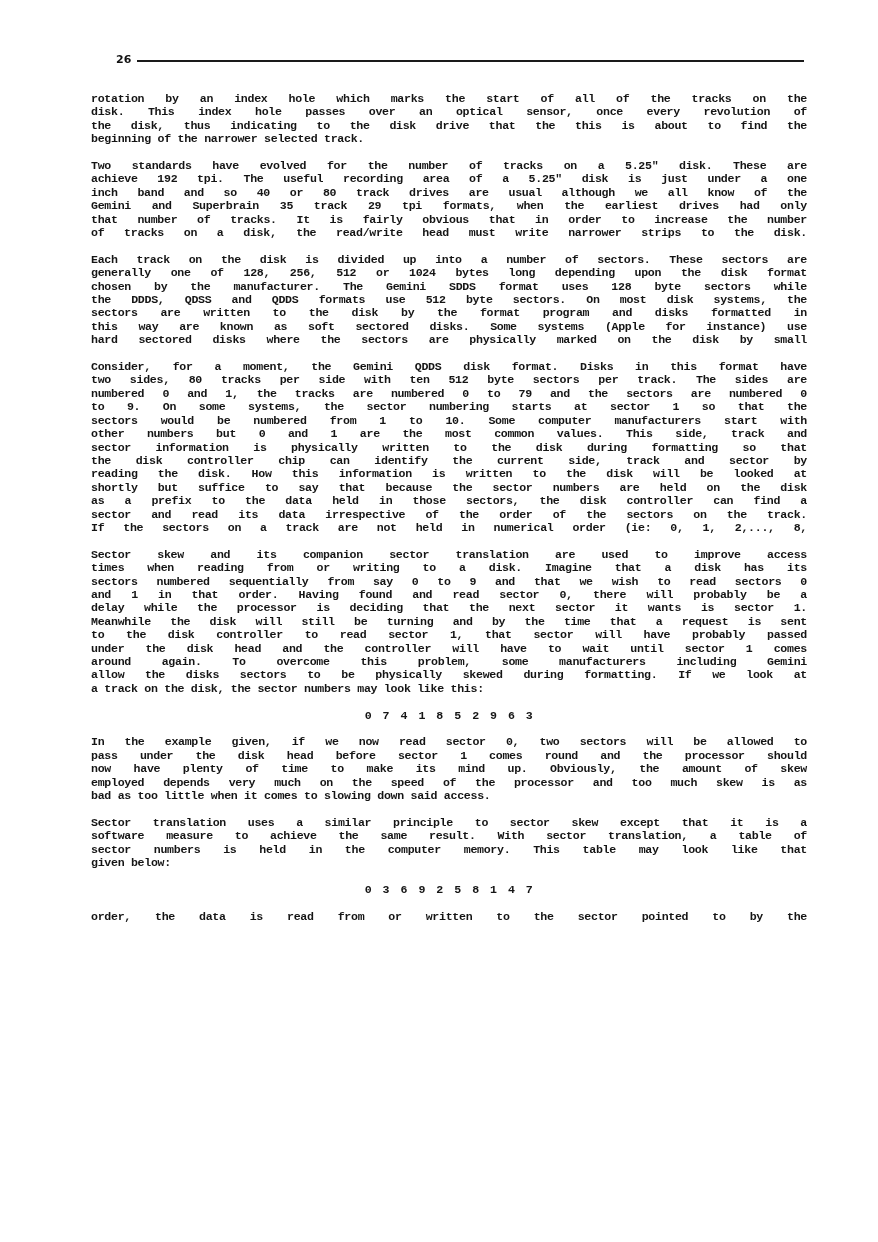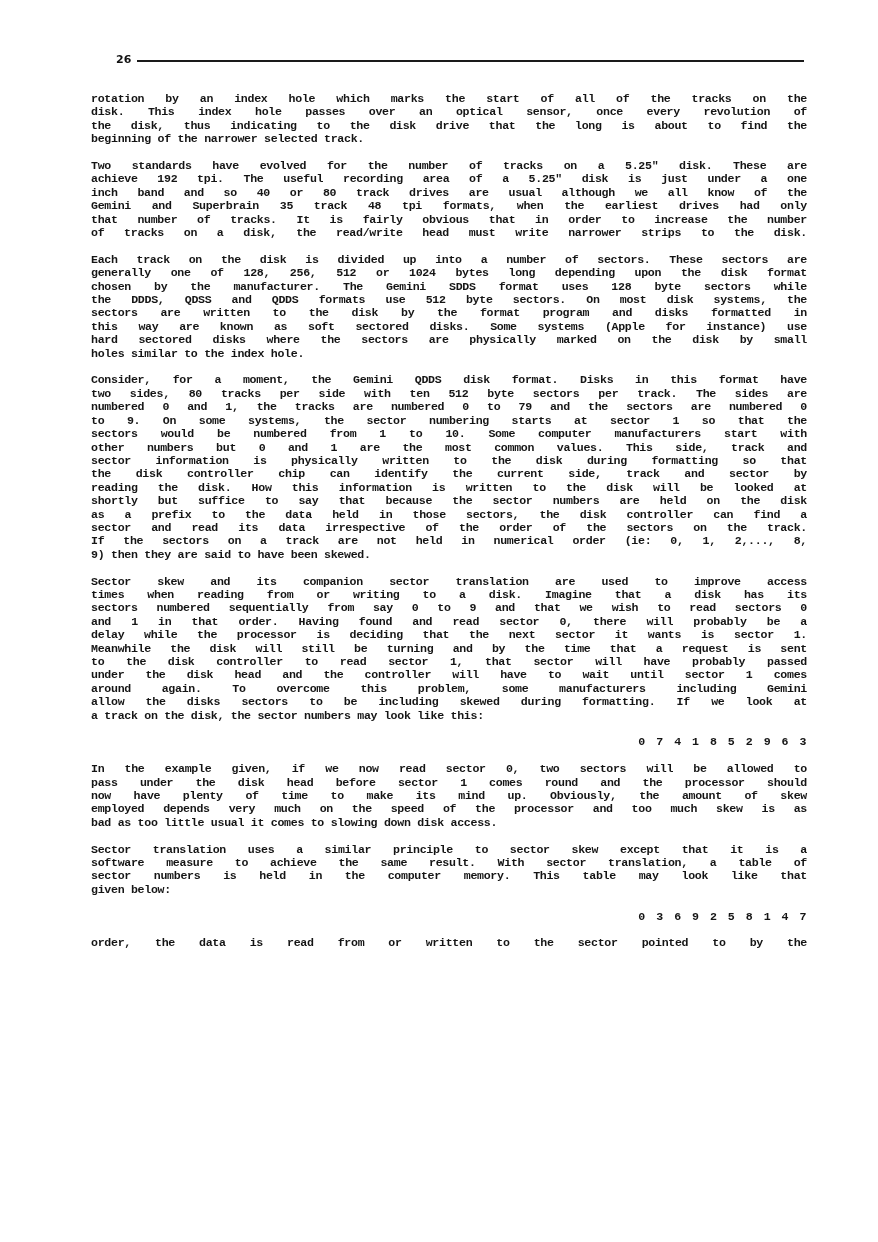--- a/index.html
+++ b/index.html
@@ -59,102 +59,100 @@
     }
     .para .ln {
       display: block;
       text-align: justify;
       text-align-last: justify;
     }
     .para .ln.last {
       text-align-last: left;
     }
     .seq {
-      text-align: right;
+      text-align: center;
       margin: 0 0 13.4px 0;
       word-spacing: 3px;
       letter-spacing: 0.5px;
     }
   </style>
 </head>
 <body>
 
 <div class="page-header">
   <span class="page-number">26</span>
   <div class="header-rule"></div>
 </div>
 
 <div class="body-text">
 
   <div class="para">
     <span class="ln">rotation by an index hole which marks the start of all of the tracks on the</span>
     <span class="ln">disk. This index hole passes over an optical sensor, once every revolution of</span>
-    <span class="ln">the disk, thus indicating to the disk drive that the long is about to find the</span>
+    <span class="ln">the disk, thus indicating to the disk drive that the this is about to find the</span>
     <span class="ln last">beginning of the narrower selected track.</span>
   </div>
 
   <div class="para">
     <span class="ln">Two standards have evolved for the number of tracks on a 5.25" disk. These are</span>
     <span class="ln">achieve 192 tpi. The useful recording area of a 5.25" disk is just under a one</span>
     <span class="ln">inch band and so 40 or 80 track drives are usual although we all know of the</span>
-    <span class="ln">Gemini and Superbrain 35 track 48 tpi formats, when the earliest drives had only</span>
+    <span class="ln">Gemini and Superbrain 35 track 29 tpi formats, when the earliest drives had only</span>
     <span class="ln">that number of tracks. It is fairly obvious that in order to increase the number</span>
     <span class="ln">of tracks on a disk, the read/write head must write narrower strips to the disk.</span>
   </div>
 
   <div class="para">
     <span class="ln">Each track on the disk is divided up into a number of sectors. These sectors are</span>
     <span class="ln">generally one of 128, 256, 512 or 1024 bytes long depending upon the disk format</span>
     <span class="ln">chosen by the manufacturer. The Gemini SDDS format uses 128 byte sectors while</span>
     <span class="ln">the DDDS, QDSS and QDDS formats use 512 byte sectors. On most disk systems, the</span>
     <span class="ln">sectors are written to the disk by the format program and disks formatted in</span>
     <span class="ln">this way are known as soft sectored disks. Some systems (Apple for instance) use</span>
     <span class="ln">hard sectored disks where the sectors are physically marked on the disk by small</span>
-    <span class="ln last">holes similar to the index hole.</span>
   </div>
 
   <div class="para">
     <span class="ln">Consider, for a moment, the Gemini QDDS disk format. Disks in this format have</span>
     <span class="ln">two sides, 80 tracks per side with ten 512 byte sectors per track. The sides are</span>
     <span class="ln">numbered 0 and 1, the tracks are numbered 0 to 79 and the sectors are numbered 0</span>
     <span class="ln">to 9. On some systems, the sector numbering starts at sector 1 so that the</span>
     <span class="ln">sectors would be numbered from 1 to 10. Some computer manufacturers start with</span>
     <span class="ln">other numbers but 0 and 1 are the most common values. This side, track and</span>
     <span class="ln">sector information is physically written to the disk during formatting so that</span>
     <span class="ln">the disk controller chip can identify the current side, track and sector by</span>
     <span class="ln">reading the disk. How this information is written to the disk will be looked at</span>
     <span class="ln">shortly but suffice to say that because the sector numbers are held on the disk</span>
     <span class="ln">as a prefix to the data held in those sectors, the disk controller can find a</span>
     <span class="ln">sector and read its data irrespective of the order of the sectors on the track.</span>
     <span class="ln">If the sectors on a track are not held in numerical order (ie: 0, 1, 2,..., 8,</span>
-    <span class="ln last">9) then they are said to have been skewed.</span>
   </div>
 
   <div class="para">
     <span class="ln">Sector skew and its companion sector translation are used to improve access</span>
     <span class="ln">times when reading from or writing to a disk. Imagine that a disk has its</span>
     <span class="ln">sectors numbered sequentially from say 0 to 9 and that we wish to read sectors 0</span>
     <span class="ln">and 1 in that order. Having found and read sector 0, there will probably be a</span>
     <span class="ln">delay while the processor is deciding that the next sector it wants is sector 1.</span>
     <span class="ln">Meanwhile the disk will still be turning and by the time that a request is sent</span>
     <span class="ln">to the disk controller to read sector 1, that sector will have probably passed</span>
     <span class="ln">under the disk head and the controller will have to wait until sector 1 comes</span>
     <span class="ln">around again. To overcome this problem, some manufacturers including Gemini</span>
-    <span class="ln">allow the disks sectors to be including skewed during formatting. If we look at</span>
+    <span class="ln">allow the disks sectors to be physically skewed during formatting. If we look at</span>
     <span class="ln last">a track on the disk, the sector numbers may look like this:</span>
   </div>
 
   <div class="seq">0 7 4 1 8 5 2 9 6 3</div>
 
   <div class="para">
     <span class="ln">In the example given, if we now read sector 0, two sectors will be allowed to</span>
     <span class="ln">pass under the disk head before sector 1 comes round and the processor should</span>
     <span class="ln">now have plenty of time to make its mind up. Obviously, the amount of skew</span>
     <span class="ln">employed depends very much on the speed of the processor and too much skew is as</span>
-    <span class="ln last">bad as too little usual it comes to slowing down disk access.</span>
+    <span class="ln last">bad as too little when it comes to slowing down said access.</span>
   </div>
 
   <div class="para">
     <span class="ln">Sector translation uses a similar principle to sector skew except that it is a</span>
     <span class="ln">software measure to achieve the same result. With sector translation, a table of</span>
     <span class="ln">sector numbers is held in the computer memory. This table may look like that</span>
     <span class="ln last">given below:</span>
   </div>
 
   <div class="seq">0 3 6 9 2 5 8 1 4 7</div>

